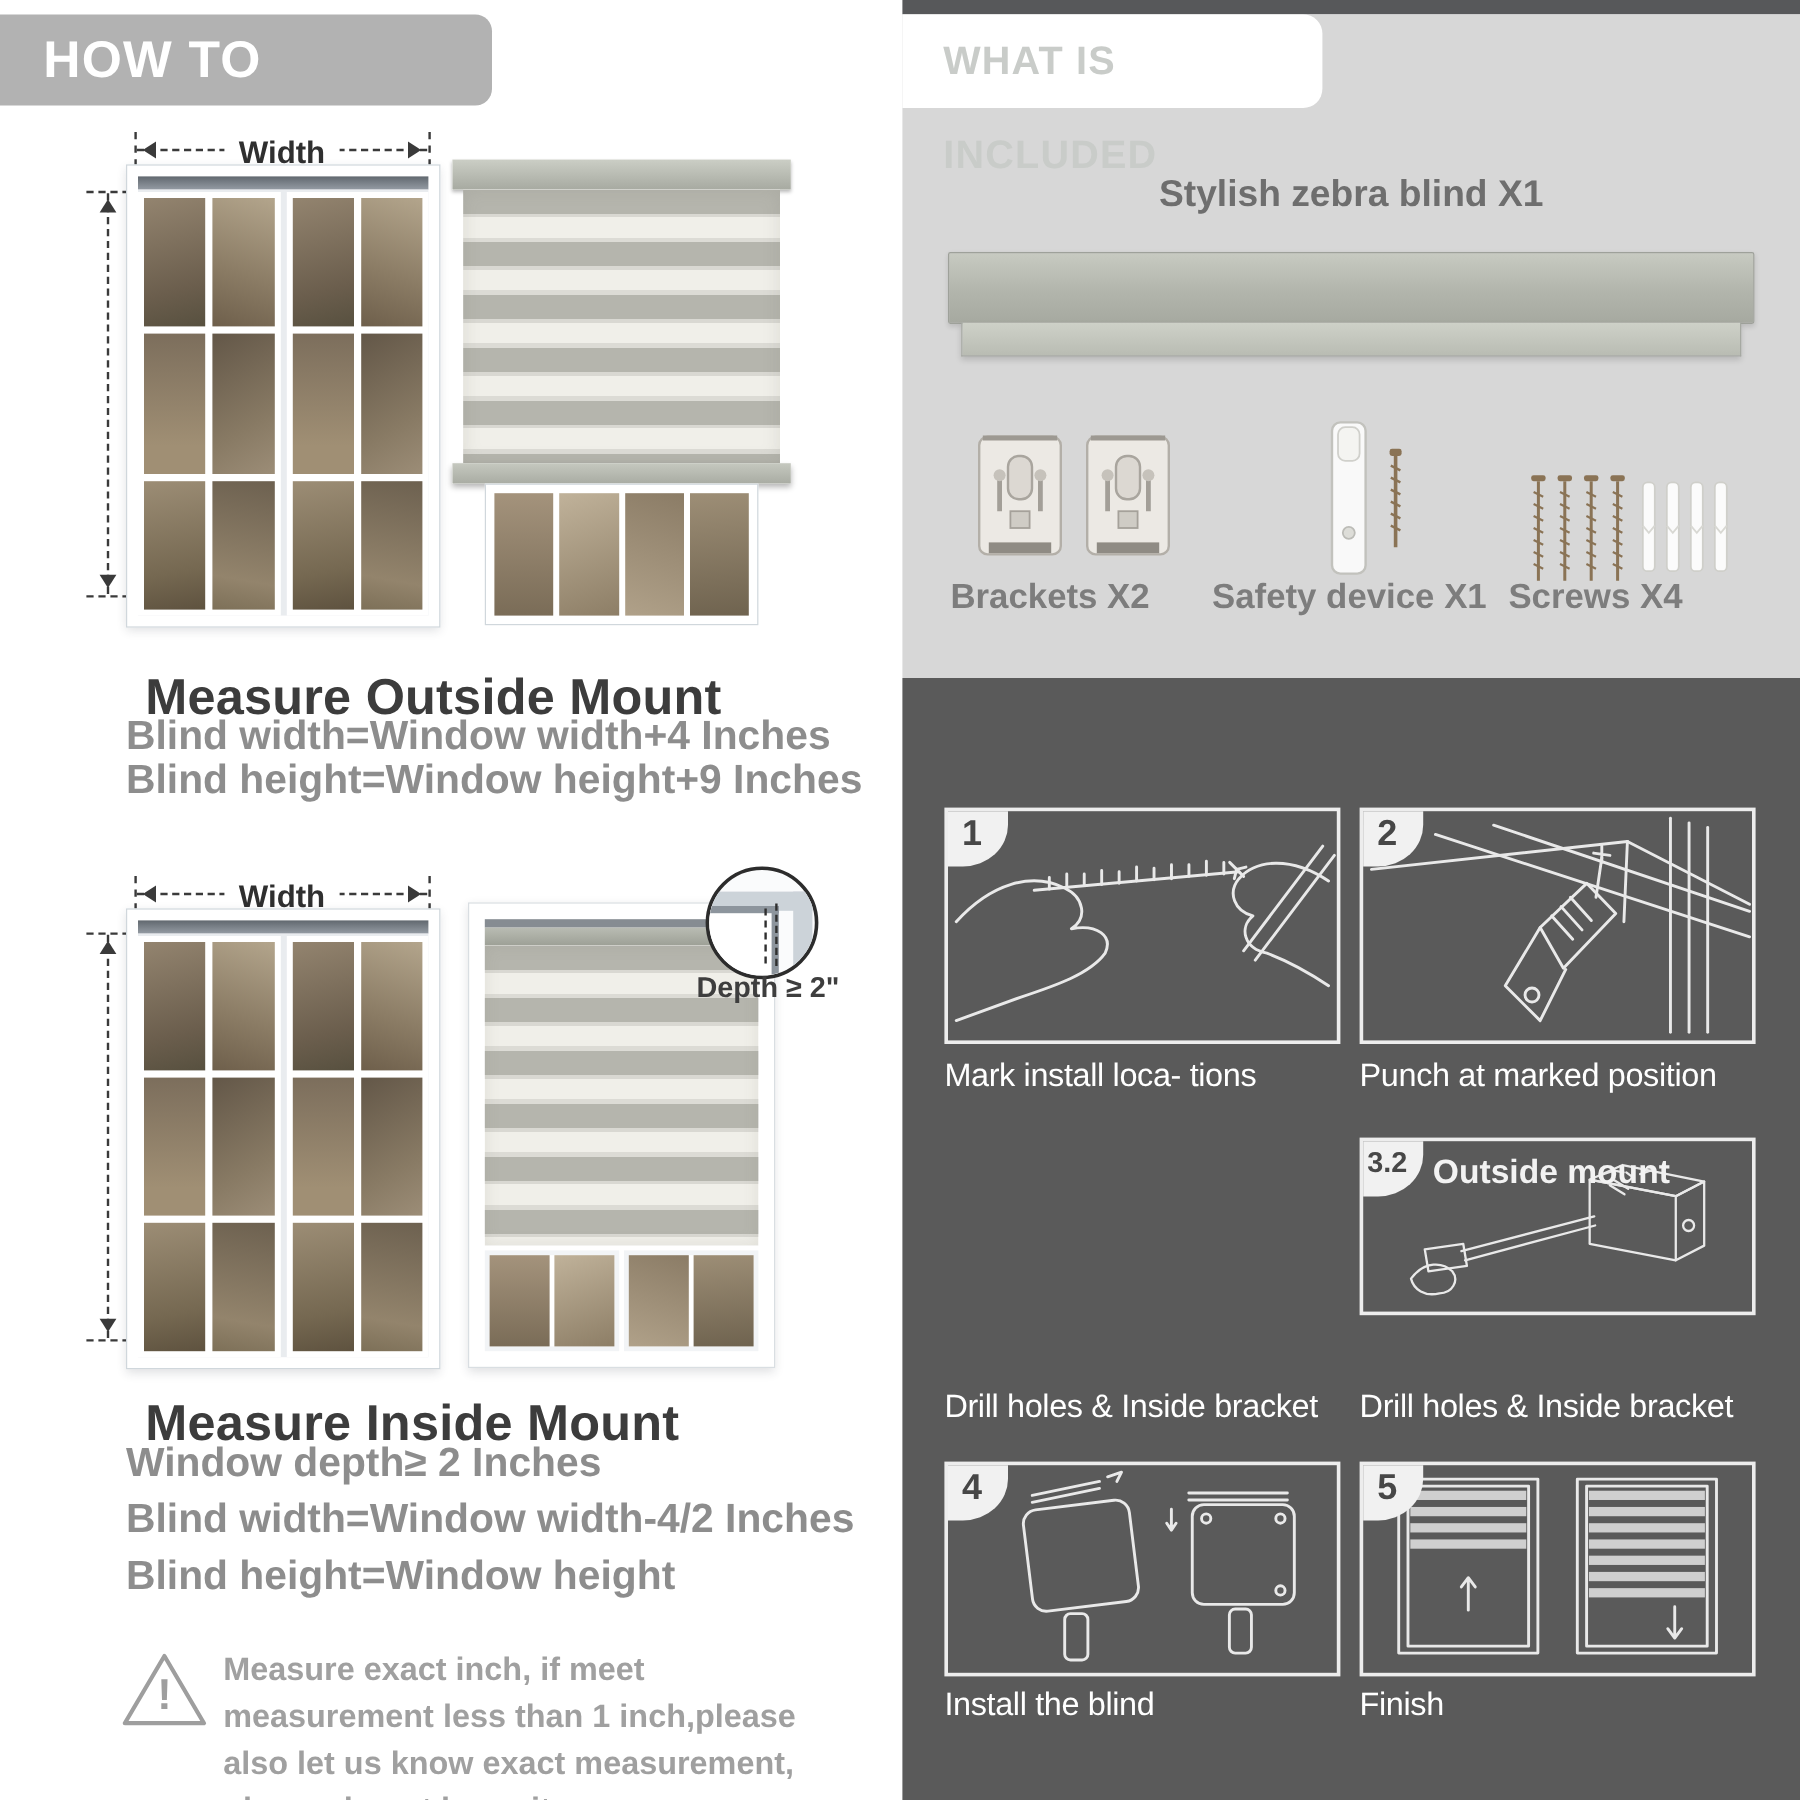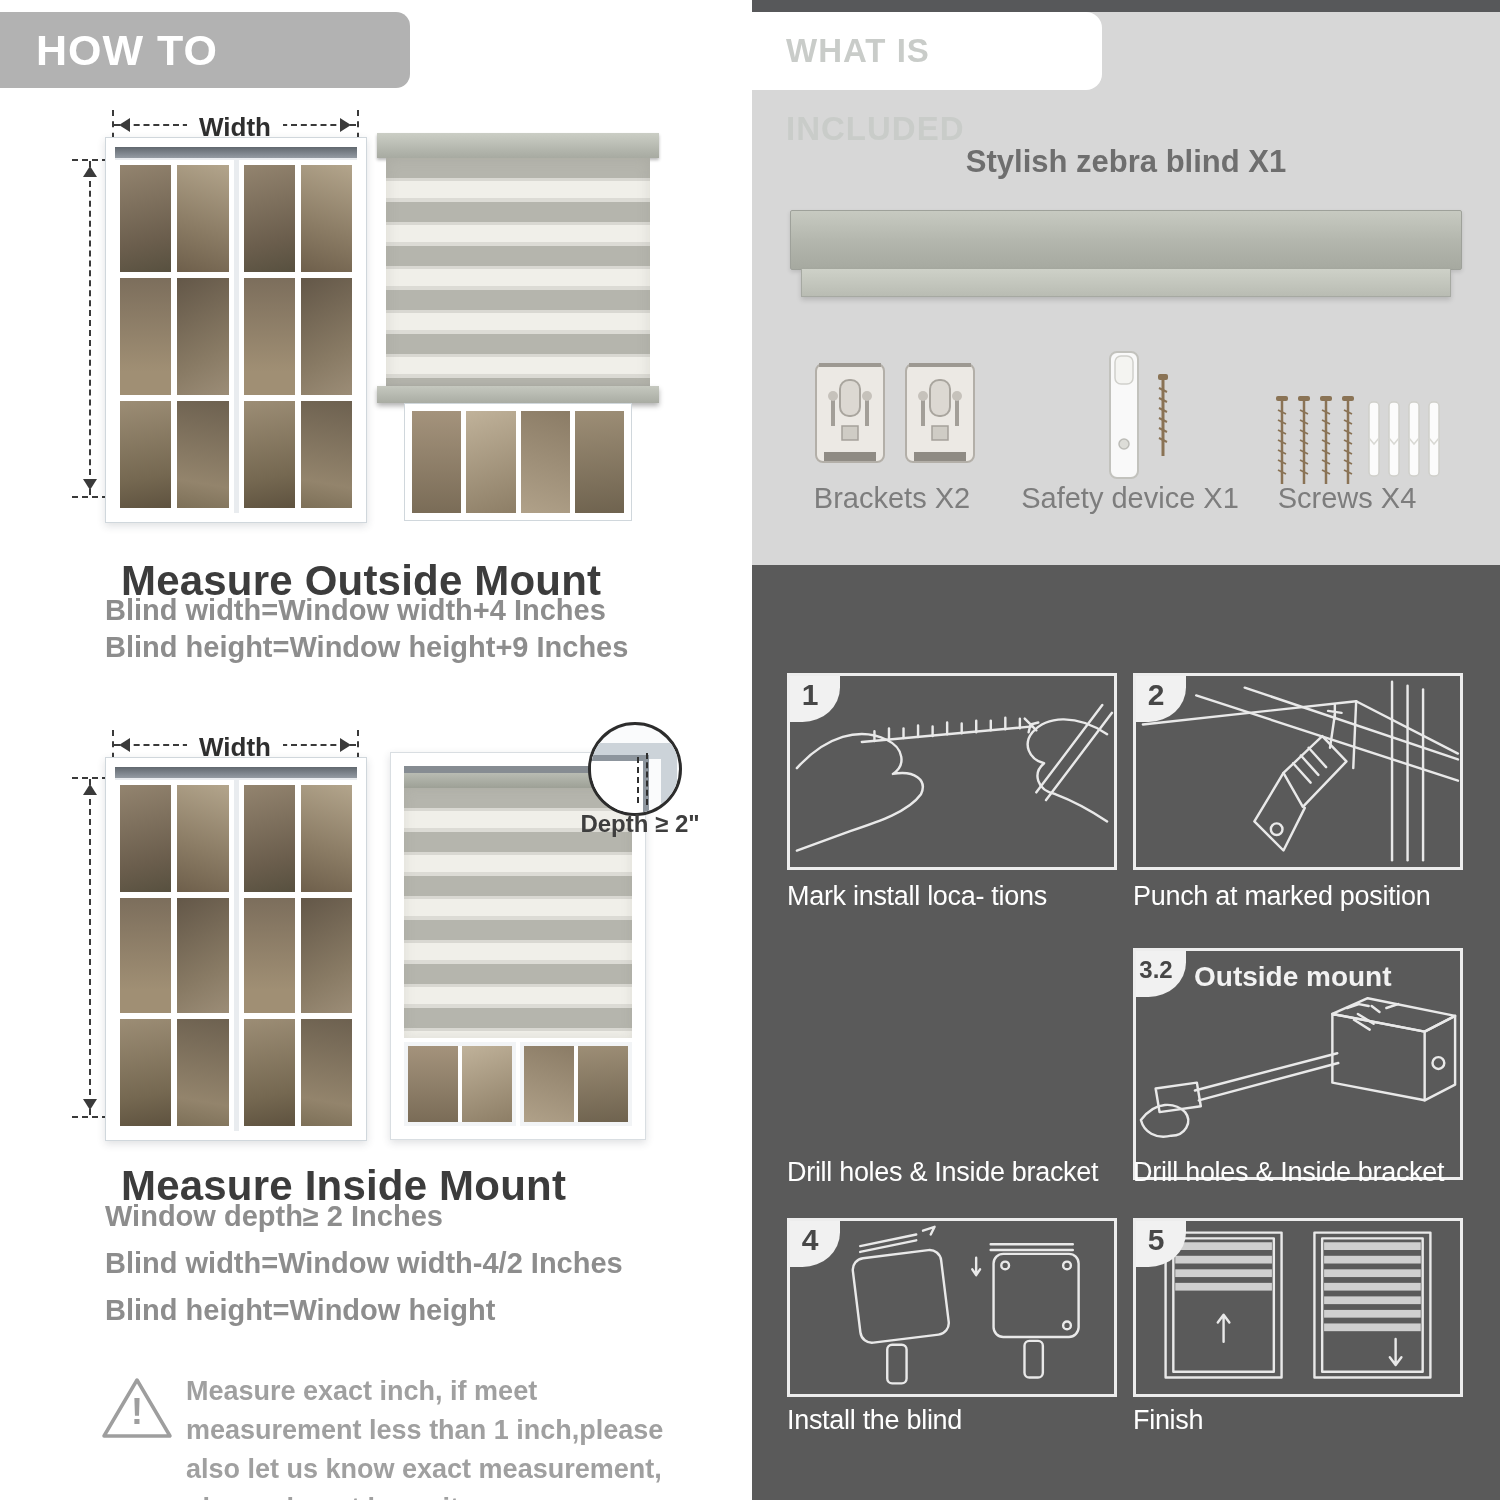--- a/index.html
+++ b/index.html
@@ -71,40 +71,40 @@
   .depth-circle{position:absolute;width:88px;height:88px;border:3px solid #2c2c2c;border-radius:50%;
     background:#fafbfc;overflow:hidden;}
   .dc-band-outer{position:absolute;left:-14px;top:18px;width:84px;height:80px;
     border-top:16px solid #ccd3d9;border-right:16px solid #ccd3d9;background:transparent;}
   .dc-band-inner{position:absolute;left:-14px;top:30px;width:66px;height:70px;
     border-top:6px solid #8d959d;border-right:6px solid #8d959d;background:#fff;}
   .dc-dash{position:absolute;border-left:2px dashed #2f2f2f;}
   .depth-label{position:absolute;font-weight:bold;font-size:24px;color:#3e3e3e;text-align:center;}
 
   .h2-left{position:absolute;margin:16px;font-size:42px;font-weight:bold;color:#3c3c3c;letter-spacing:.2px;}
-  .sub-left{position:absolute;margin:0;font-size:29px;font-weight:bold;color:#8d8d8d;}
+  .sub-left{position:absolute;margin:0;font-size:34px;font-weight:bold;color:#8d8d8d;}
 
   .warn-text{position:absolute;margin:0;font-size:27px;font-weight:bold;color:#a0a0a0;line-height:1.45;}
 
   
   .topstrip{position:absolute;left:752px;top:0;width:748px;height:12px;background:#57585a;}
   .gray-panel{position:absolute;left:752px;top:12px;width:748px;height:553px;background:#d7d7d7;}
   .banner-included{position:absolute;left:0;top:0;width:350px;height:78px;background:#fff;
     border-radius:0 16px 16px 0;color:#c9ccc9;font-weight:bold;font-size:33px;letter-spacing:1px;
     line-height:78px;padding-left:34px;box-sizing:border-box;}
   .blind-name{position:absolute;left:0;top:132px;width:100%;text-align:center;font-weight:bold;
     font-size:31px;color:#6e6e6e;}
   .headrail-top{position:absolute;left:38px;top:198px;width:672px;height:60px;
     background:linear-gradient(180deg,#c7cac1,#b2b5ac 55%,#a6a9a0);border:1px solid #9ea19a;
     border-radius:2px;box-shadow:0 2px 4px rgba(0,0,0,.12);box-sizing:border-box;}
   .headrail-bottom{position:absolute;left:49px;top:257px;width:650px;height:28px;
     background:linear-gradient(180deg,#ced1c8,#b9bcb3);border:1px solid #a6a9a2;border-top:none;
     box-shadow:0 3px 5px rgba(0,0,0,.15);box-sizing:border-box;}
   .item-svg{position:absolute;}
-  .item-label{position:absolute;top:470px;font-weight:normal;font-size:29px;color:#7d7d7d;text-align:center;}
+  .item-label{position:absolute;top:470px;font-weight:bold;font-size:29px;color:#7d7d7d;text-align:left;}
 
   .dark-panel{position:absolute;left:752px;top:565px;width:748px;height:935px;background:#5a5a5a;}
   .banner-mount{position:absolute;left:0;top:13px;width:644px;height:77px;background:#fff;
     border-radius:0 16px 16px 0;color:#393939;font-weight:bold;font-size:43px;letter-spacing:.4px;
     line-height:77px;padding-left:35px;box-sizing:border-box;}
 
   .step{position:absolute;border:3px solid #ededed;box-sizing:border-box;}
   .badge{position:absolute;top:0;left:0;width:50px;height:46px;background:#f1f1f1;
     border-radius:0 0 75% 0;color:#474747;font-weight:bold;font-size:30px;
     display:flex;align-items:center;justify-content:center;padding:0 10px 8px 0;box-sizing:border-box;}
@@ -351,21 +351,21 @@
         <path d="M150 100 L120 150 L150 180 L172 136"></path>
         <circle class="ln" cx="143" cy="158" r="6"></circle>
       </svg>
       <div class="badge">2</div>
     </div>
 
     <div class="caption" style="left:35px;top:316px">Mark install loca- tions</div>
     <div class="caption" style="left:381px;top:316px">Punch at  marked position</div>
 
 
-    <div class="step" style="left:381px;top:383px;width:330px;height:232px">
+    <div class="step" style="left:381px;top:383px;width:330px;height:148px">
       <svg class="art" viewBox="0 0 330 186">
         <path d="M200 42 L236 26 L325 44 L294 60 Z"></path>
         <path d="M200 42 L294 60 L294 130 L200 112 Z"></path>
         <path d="M294 60 L325 44 L325 114 L294 130"></path>
         <path d="M215 36 l12 -4 l10 2 M240 34 l8 6 M255 36 l12 -4"></path>
         <path d="M222 48 l16 10 M226 42 l16 10"></path>
         <circle class="ln" cx="308" cy="92" r="6"></circle>
         <path d="M60 120 L205 82"></path>
           <path d="M64 130 L206 92"></path>
         <path d="M20 118 L62 112 L66 136 L24 142 Z"></path>

